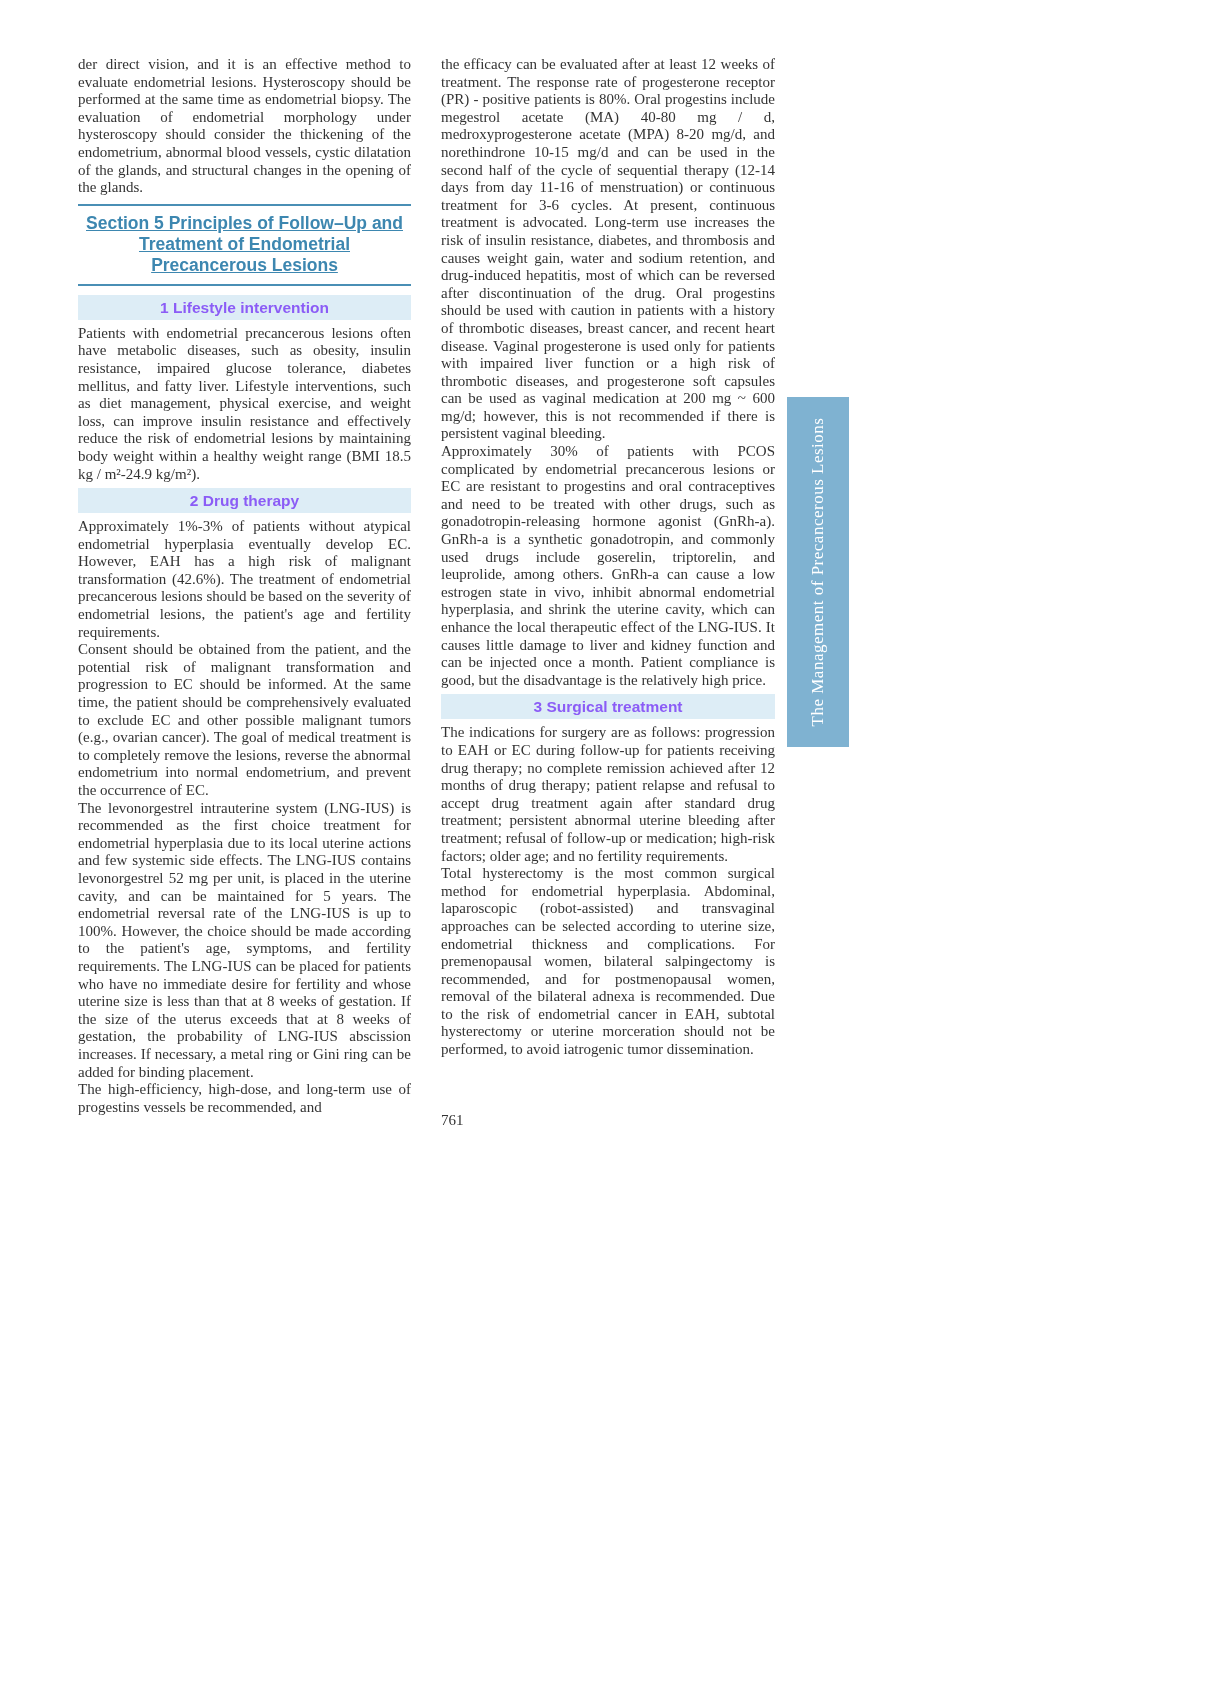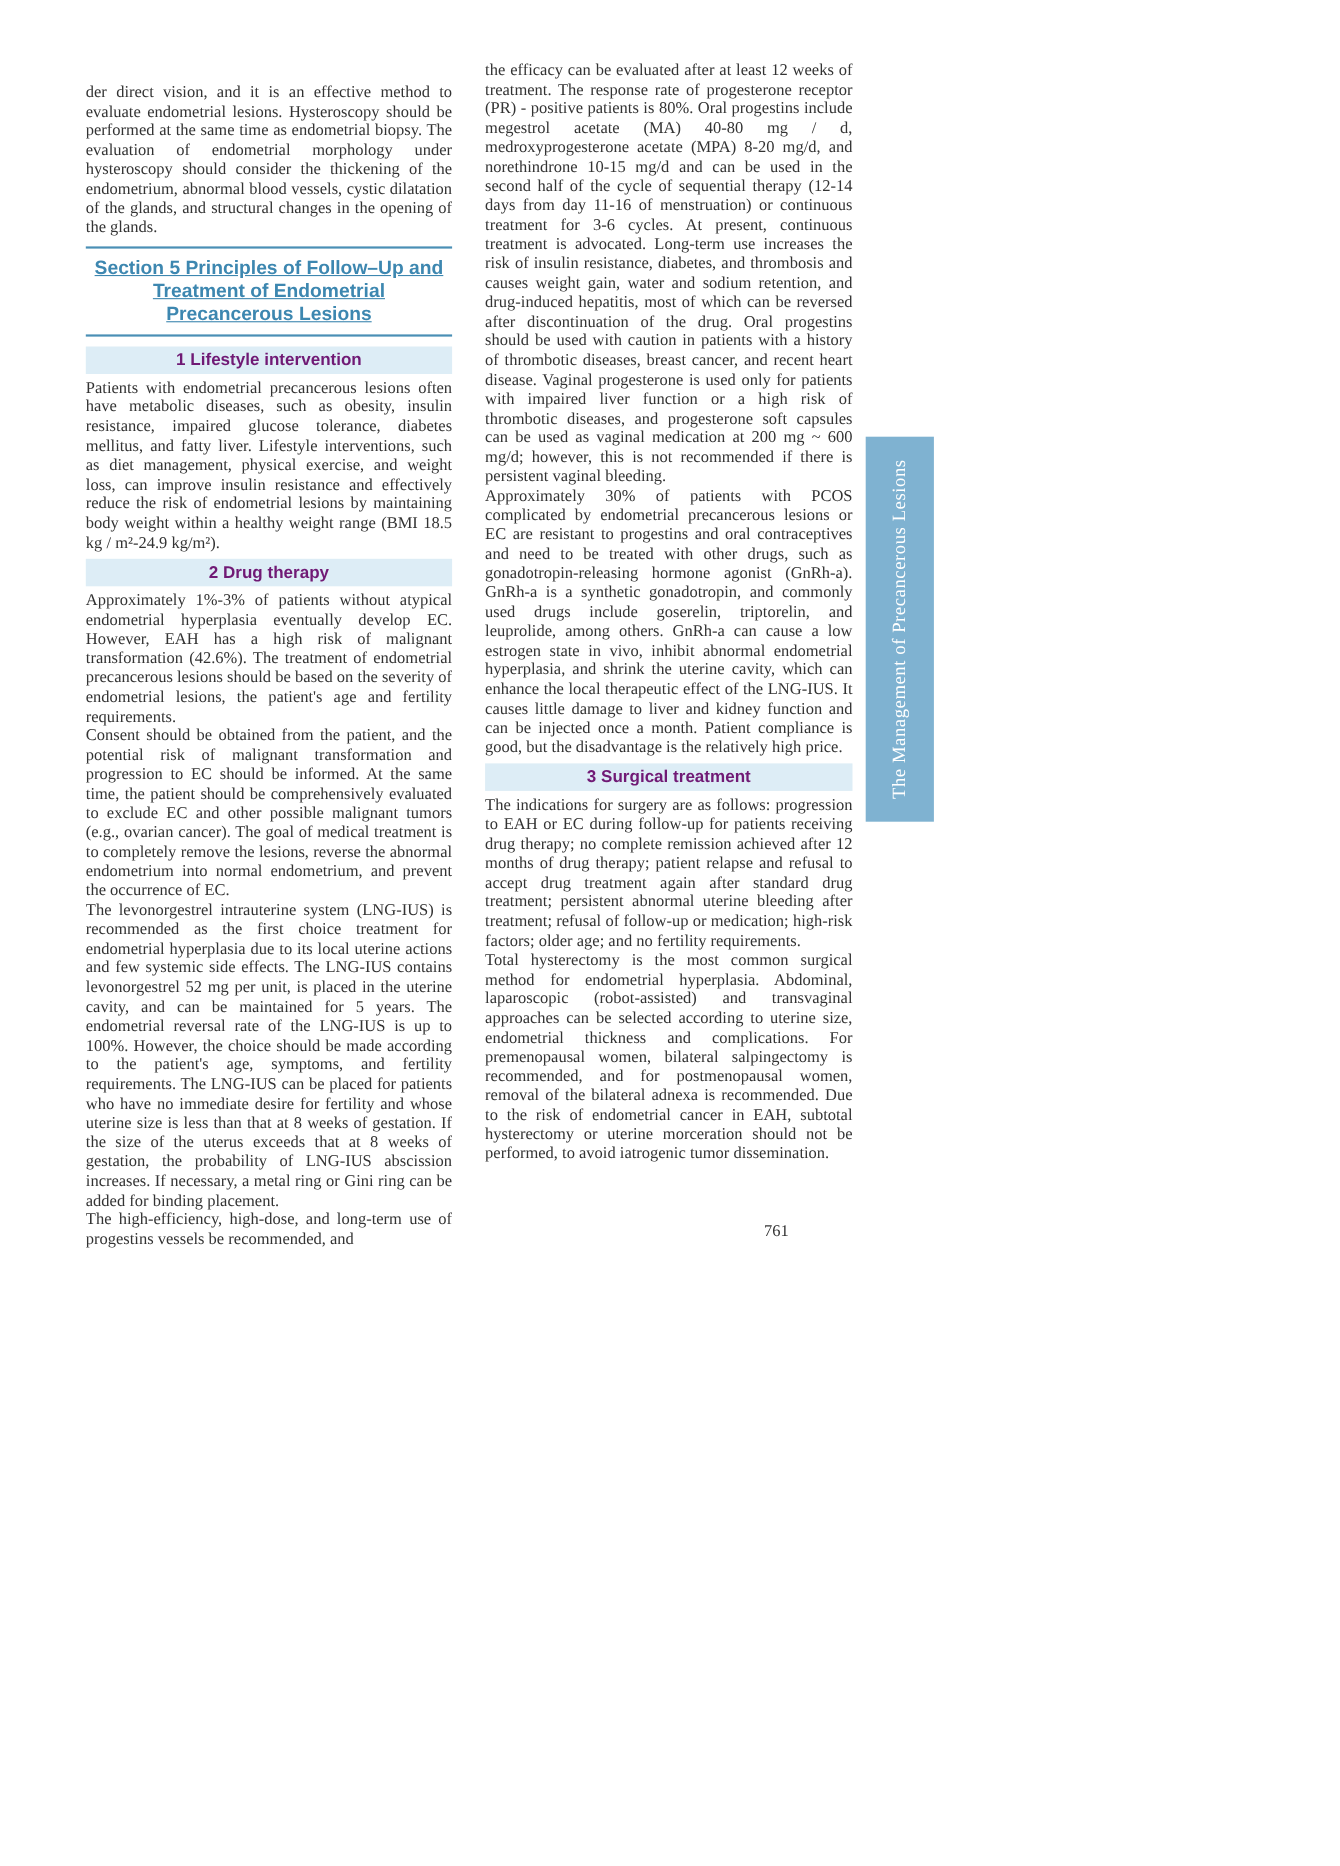--- a/index.html
+++ b/index.html
@@ -13,42 +13,42 @@
     color:#333333;
     overflow:hidden;
   }
   .col {
     position:absolute;
     top:56px;
     font-size:15px;
     line-height:17.6px;
     text-align:justify;
   }
-  .col-left  { left:78px;  width:333px;margin-top:20px; }
+  .col-left  { left:78px;  width:333px; }
   .col-right { left:441px; width:334px; }
   .para { text-align:justify; }
   .section-heading {
     margin-top:7px;
     margin-bottom:9px;
     padding:7px 2px 8px 2px;
     border-top:2px solid #4a8fb5;
     border-bottom:2px solid #4a8fb5;
     color:#3d87b0;
     font-family:"Liberation Sans","DejaVu Sans",sans-serif;
     font-weight:bold;
     font-size:17.5px;
     line-height:21px;
     text-align:center;
     text-decoration:underline;
   }
   .sub-bar {
     margin:5px 0 5px 0;
     padding:4px 2px;
     background:#ddedf6;
-    color:#701a75;
+    color:#8b5cf6;
     font-family:"Liberation Sans","DejaVu Sans",sans-serif;
     font-weight:bold;
     font-size:15.5px;
     line-height:17px;
     text-align:center;
   }
   .side-tab {
     position:absolute;
     left:787px;
     top:397px;
@@ -65,21 +65,20 @@
     color:#ffffff;
     font-family:"Liberation Serif","DejaVu Serif",serif;
     font-size:17px;
     letter-spacing:0.5px;
   }
   .page-number {
     position:absolute;
     left:441px;
     top:1112px;
     width:276px;
-    text-align:right;
     font-size:15px;
     color:#333333;
   }
 </style>
 </head>
 <body>
 
 <div class="page">
 
   <div class="col col-left">

